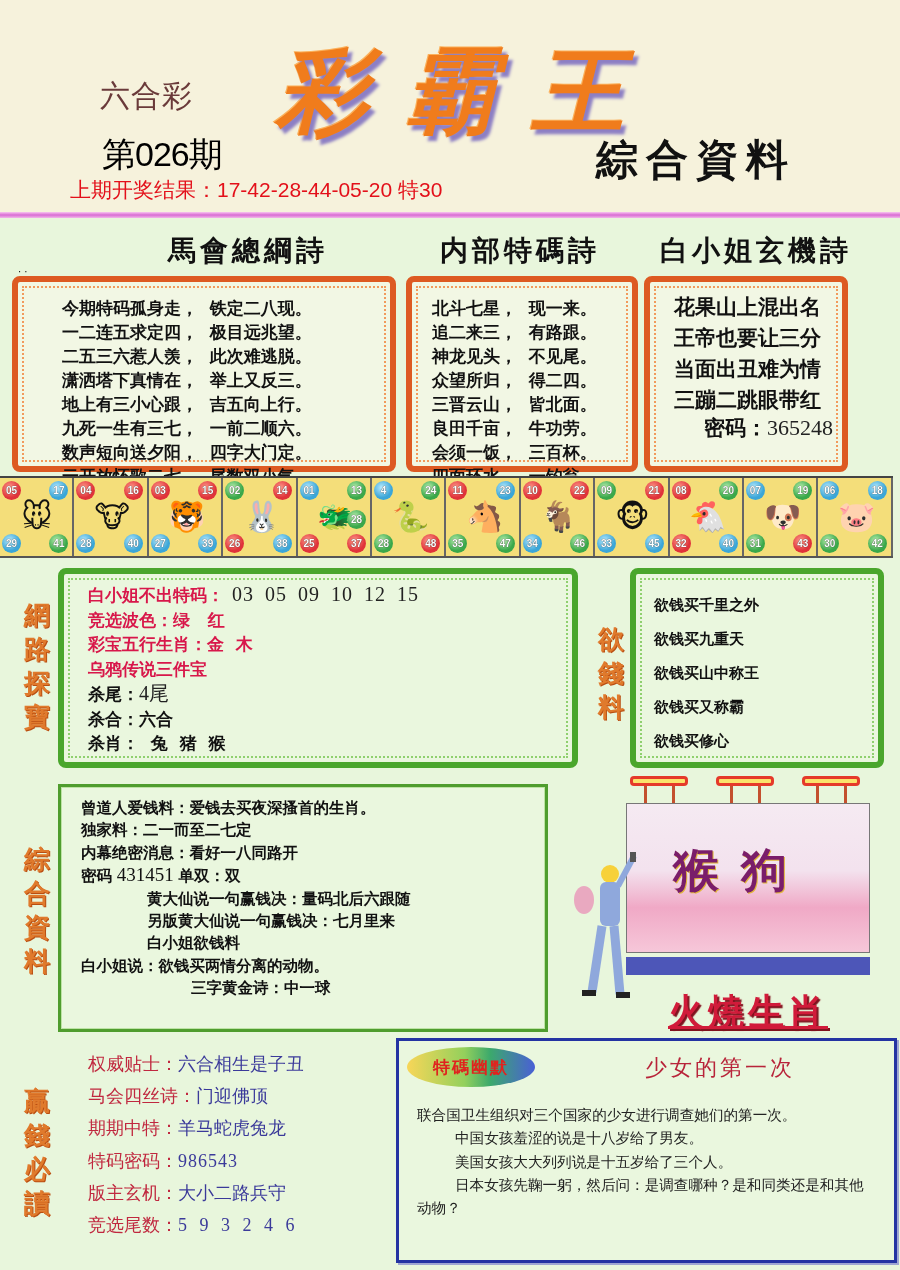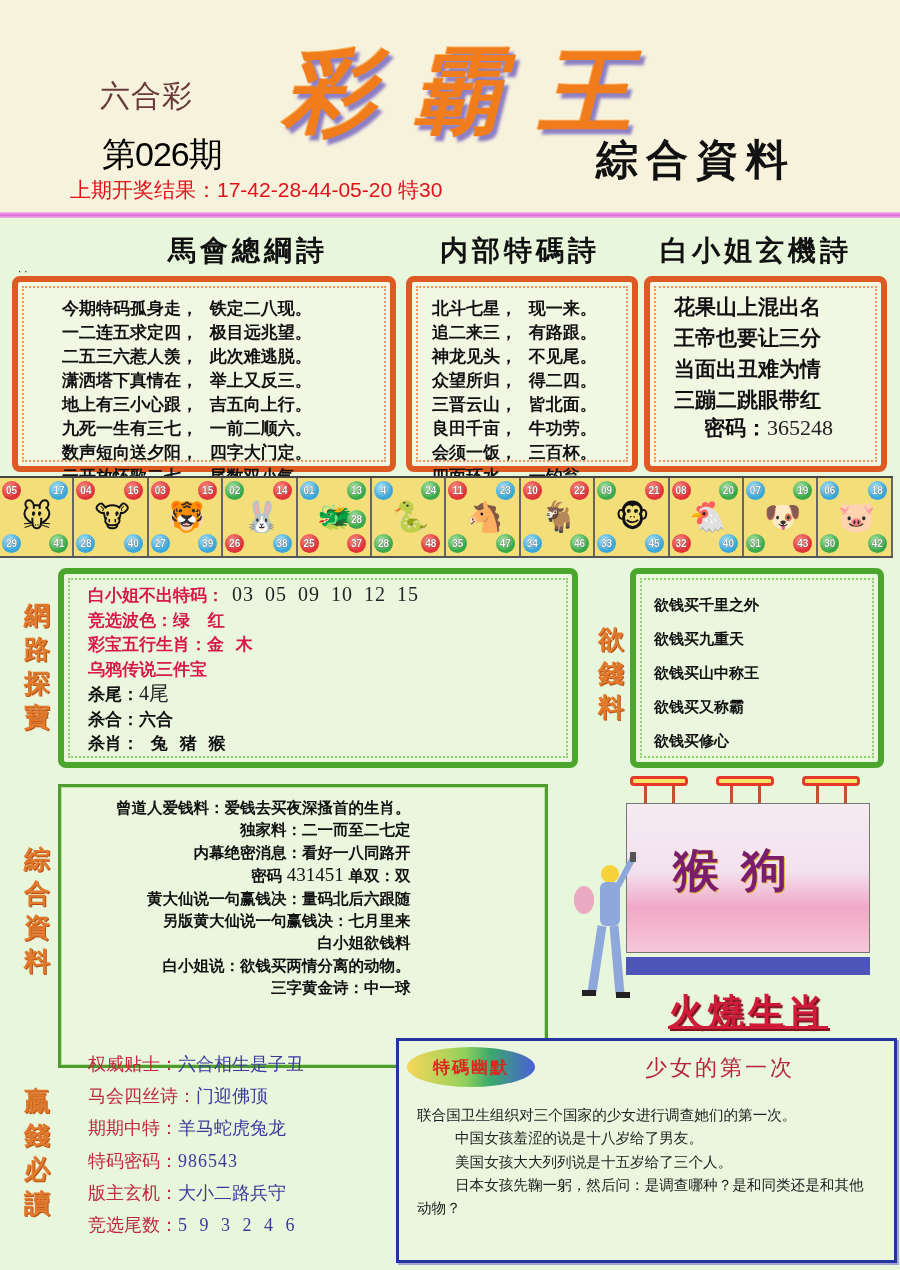--- a/index.html
+++ b/index.html
@@ -20,21 +20,21 @@
   .header-line {
     left: 0; top: 212px; width: 900px; height: 6px;
     background: linear-gradient(#f9c5f0, #d86bd3 50%, #f3b8ea);
   }
   .lhc-label {
     left: 100px; top: 76px; font-size: 30px;
     font-family: "DejaVu Serif", serif;
     color: #6a3a3a; letter-spacing: 1px;
   }
   .main-title {
-    left: 283px; top: 30px; font-size: 92px; font-weight: bold;
+    left: 276px; top: 30px; font-size: 92px; font-weight: bold;
     font-family: "DejaVu Serif", serif;
     color: #f07c1c; letter-spacing: 36px;
     text-shadow: 4px 5px 3px #8d7fc4, -1px -1px 0 #fbb05a;
     font-style: italic;
   }
   .issue {
     left: 102px; top: 132px; font-size: 34px; color: #000;
     font-family: "Liberation Sans", sans-serif; letter-spacing: -1px;
   }
   .subtitle {
@@ -208,21 +208,21 @@
 <div class="abs wavy-orange" style="left:406px; top:276px; width:232px; height:196px;">
   <div class="poem" id="poem2" style="position:absolute; left:20px; top:14px;">北斗七星，  现一来。
 追二来三，  有路跟。
 神龙见头，  不见尾。
 众望所归，  得二四。
 三晋云山，  皆北面。
 良田千亩，  牛功劳。
 会须一饭，  三百杯。
 四面环水，  一钓翁。</div>
 </div>
-<div class="abs wavy-orange" style="left:644px; top:276px; width:243px; height:196px;">
+<div class="abs wavy-orange" style="left:644px; top:276px; width:204px; height:196px;">
   <div class="poem-big" id="poem3" style="position:absolute; left:24px; top:10px;">花果山上混出名
 王帝也要让三分
 当面出丑难为情
 三蹦二跳眼带红</div>
   <div style="position:absolute; left:54px; top:132px; font-size:21px; font-weight:bold;">
     <span>密码：</span><span class="num-serif" style="font-size:22px;">365248</span>
   </div>
 </div>
 
 <div class="abs zodiac-strip" id="zodiac">
@@ -345,21 +345,21 @@
       <div style="font-size:15px;font-weight:bold;line-height:34px;">欲钱买修心</div>
     </div>
 </div>
 
 <div class="abs vlabel" id="vl3" style="left:22px; top:842px;">
     <div>綜</div>
     <div>合</div>
     <div>資</div>
     <div>料</div>
   </div>
-<div class="abs plain-box" style="left:58px; top:784px; width:490px; height:284px;text-align:right;">
+<div class="abs plain-box" style="left:58px; top:784px; width:490px; height:248px;">
   <div id="cp-lines" style="position:absolute; left:20px; top:10px;">
       <div class="info-text" style="padding-left:0px">曾道人爱钱料：爱钱去买夜深搔首的生肖。</div>
       <div class="info-text" style="padding-left:0px">独家料：二一而至二七定</div>
       <div class="info-text" style="padding-left:0px">内幕绝密消息：看好一八同路开</div>
       <div class="info-text" style="padding-left:0px"><span>密码</span><span style="font-family:&quot;Liberation Serif&quot;,serif;font-weight:normal;font-size:19px;"> 431451 </span><span>单双：双</span></div>
       <div class="info-text" style="padding-left:66px">黄大仙说一句赢钱决：量码北后六跟随</div>
       <div class="info-text" style="padding-left:66px">另版黄大仙说一句赢钱决：七月里来</div>
       <div class="info-text" style="padding-left:66px">白小姐欲钱料</div>
       <div class="info-text" style="padding-left:0px">白小姐说：欲钱买两情分离的动物。</div>
       <div class="info-text" style="padding-left:110px">三字黄金诗：中一球</div>

